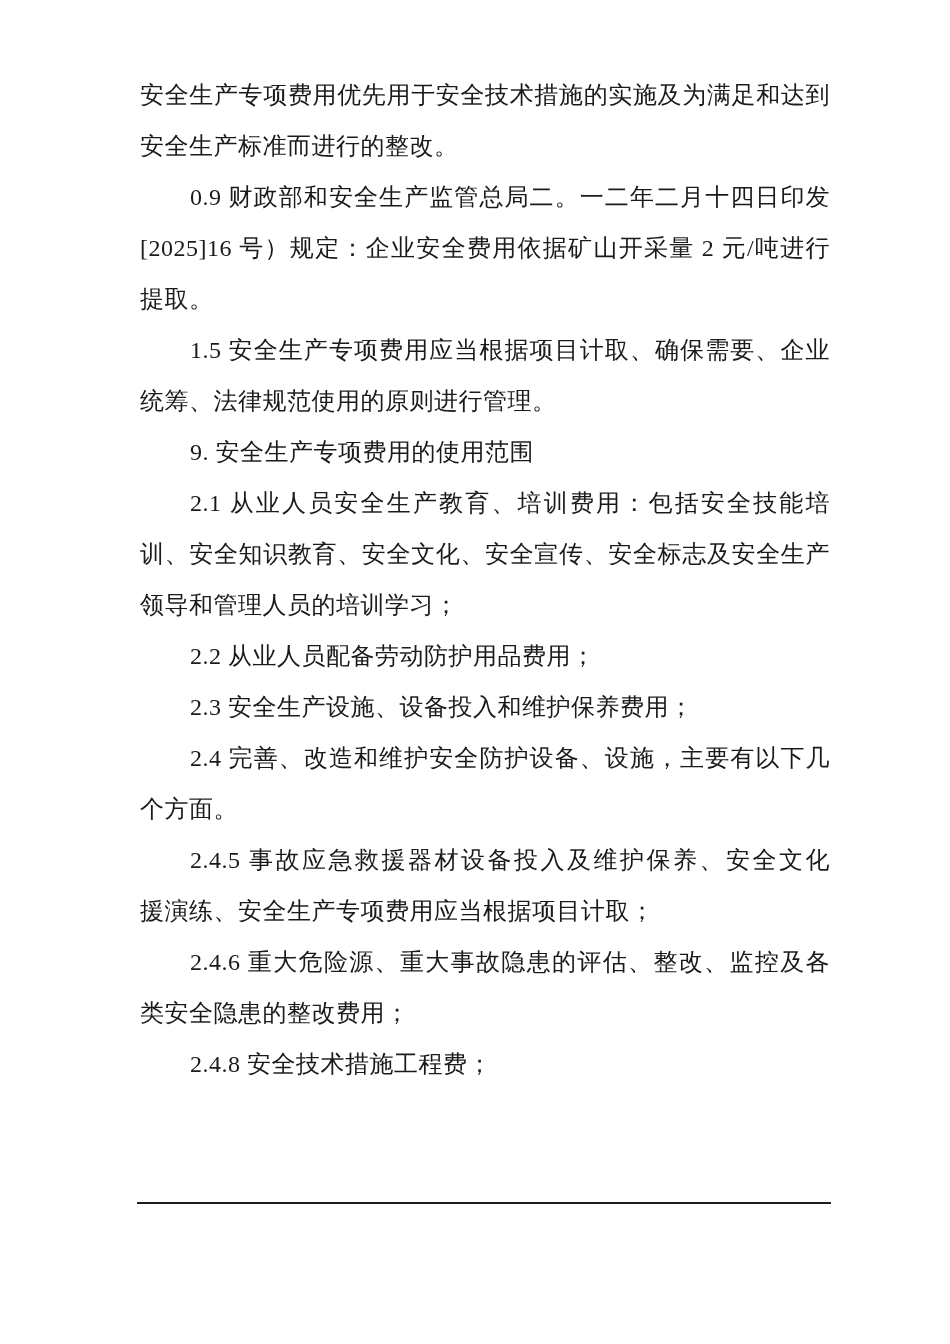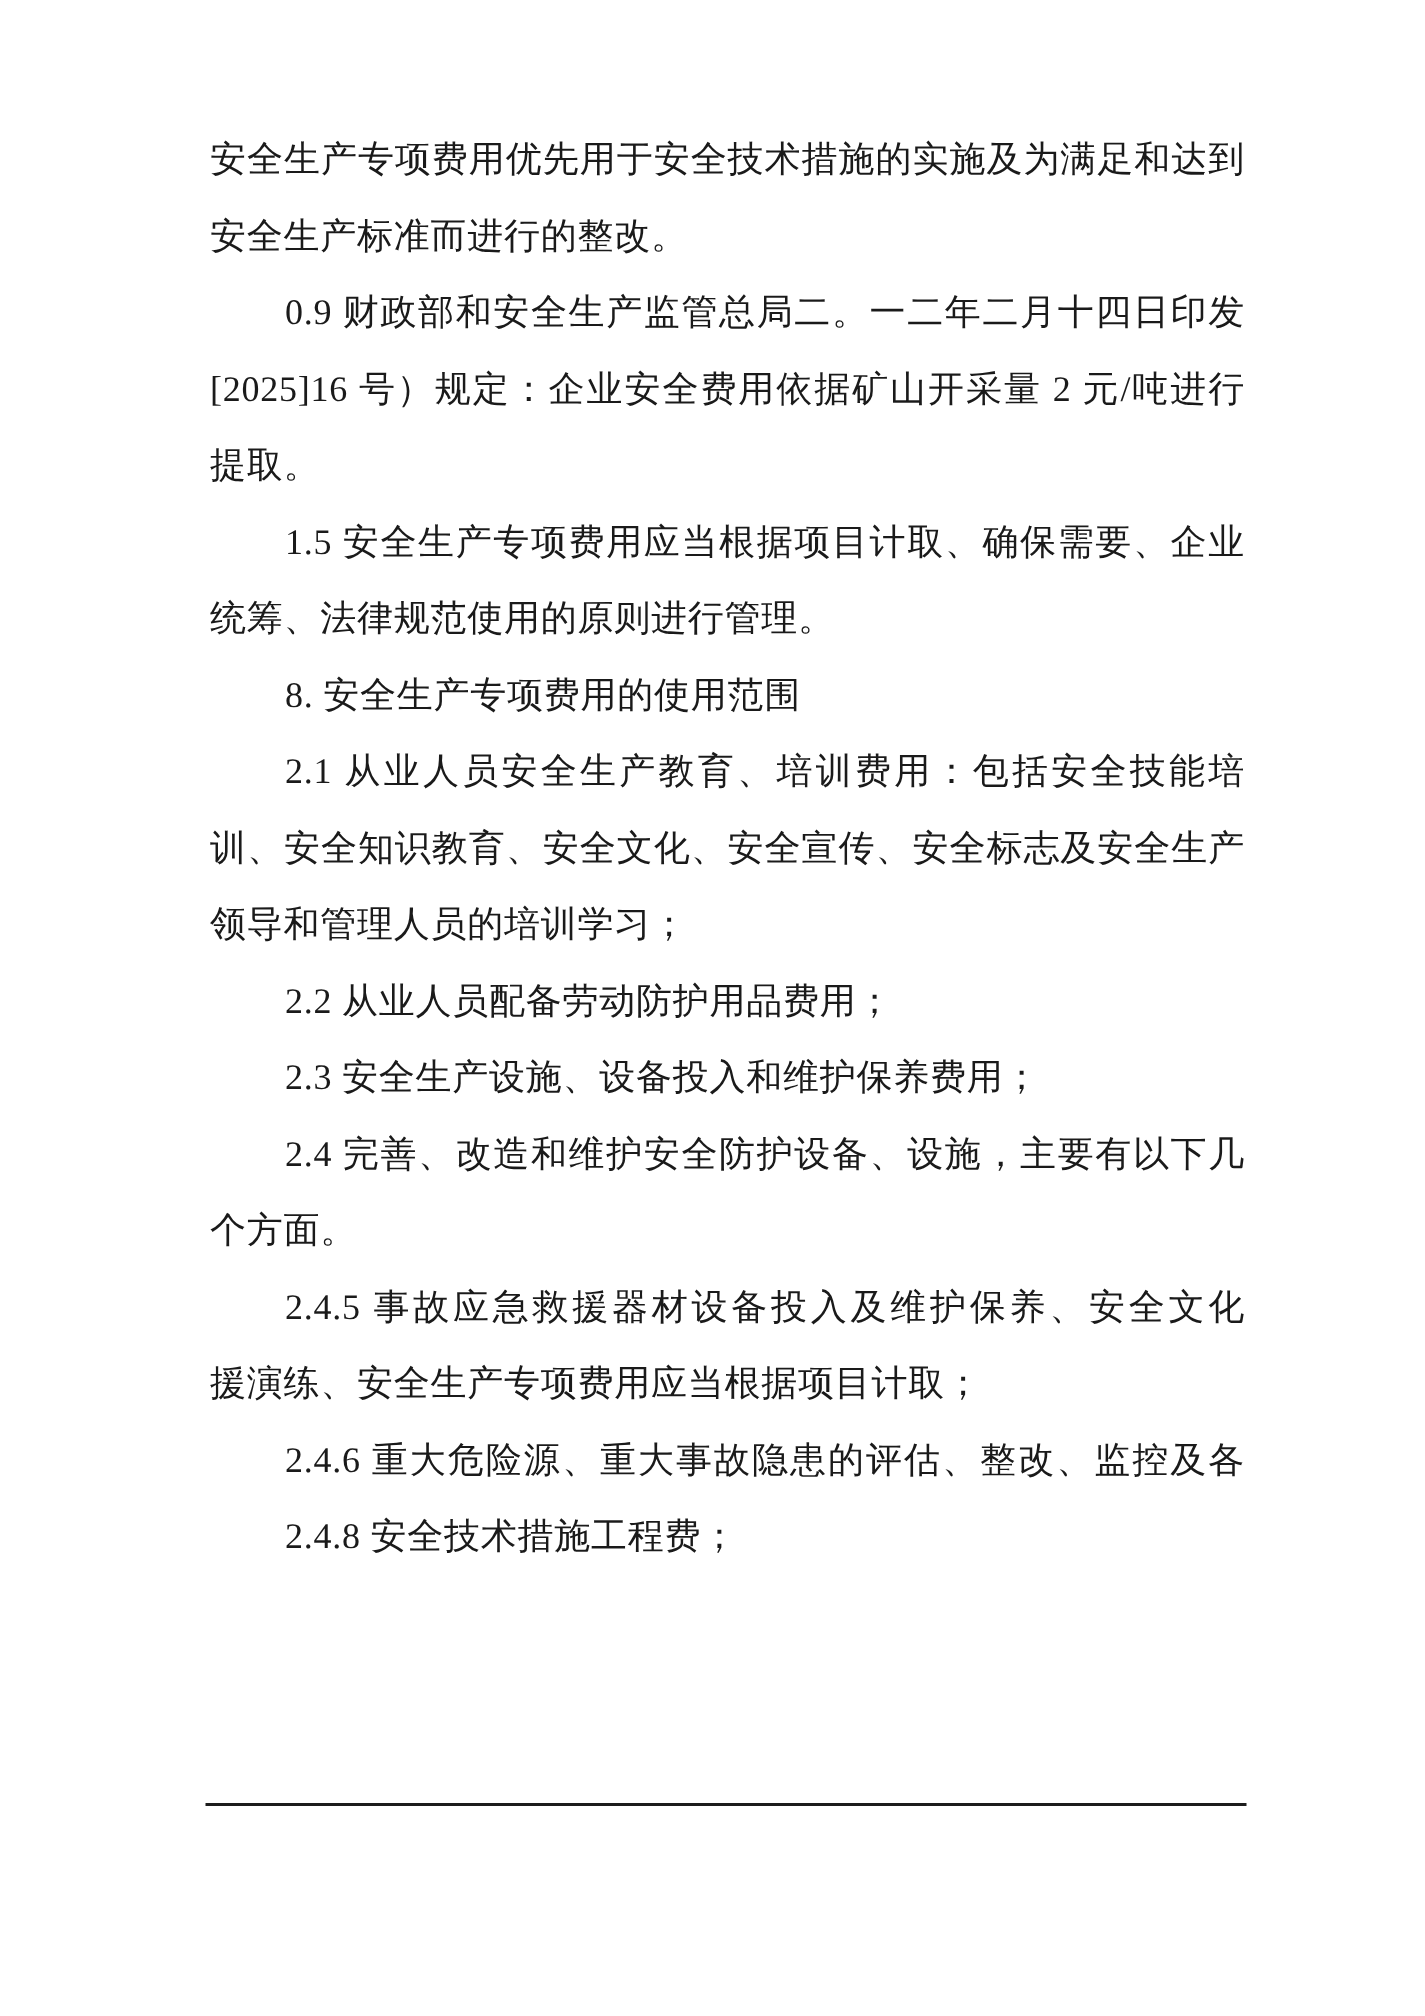--- a/index.html
+++ b/index.html
@@ -11,21 +11,21 @@
     position: relative;
     width: 950px;
     height: 1344px;
     background: #ffffff;
     overflow: hidden;
     font-family: "Liberation Serif", "DejaVu Serif", serif;
   }
   .doc-body {
     position: absolute;
     left: 140px;
-    top: 82px;
+    top: 70px;
     width: 690px;
   }
   .line {
     height: 51px;
     line-height: 51px;
     font-size: 24px;
     color: #1a1a1a;
     letter-spacing: 0.5px;
     text-align: left;
     white-space: nowrap;
@@ -53,27 +53,28 @@
 
 <div class="page">
   <div class="doc-body">
     <div class="line justify">安全生产专项费用优先用于安全技术措施的实施及为满足和达到</div>
     <div class="line">安全生产标准而进行的整改。</div>
     <div class="line indent justify">0.9 财政部和安全生产监管总局二。一二年二月十四日印发</div>
     <div class="line justify">[2025]16 号）规定：企业安全费用依据矿山开采量 2 元/吨进行</div>
     <div class="line">提取。</div>
     <div class="line indent justify">1.5 安全生产专项费用应当根据项目计取、确保需要、企业</div>
     <div class="line">统筹、法律规范使用的原则进行管理。</div>
-    <div class="line indent">8. 安全生产专项费用的使用范围</div>
+    <div class="line indent">9. 安全生产专项费用的使用范围</div>
     <div class="line indent justify">2.1 从业人员安全生产教育、培训费用：包括安全技能培</div>
     <div class="line justify">训、安全知识教育、安全文化、安全宣传、安全标志及安全生产</div>
     <div class="line">领导和管理人员的培训学习；</div>
     <div class="line indent">2.2 从业人员配备劳动防护用品费用；</div>
     <div class="line indent">2.3 安全生产设施、设备投入和维护保养费用；</div>
     <div class="line indent justify">2.4 完善、改造和维护安全防护设备、设施，主要有以下几</div>
     <div class="line">个方面。</div>
     <div class="line indent justify">2.4.5 事故应急救援器材设备投入及维护保养、安全文化</div>
     <div class="line">援演练、安全生产专项费用应当根据项目计取；</div>
     <div class="line indent justify">2.4.6 重大危险源、重大事故隐患的评估、整改、监控及各</div>
+    <div class="line">类安全隐患的整改费用；</div>
     <div class="line indent">2.4.8 安全技术措施工程费；</div>
   </div>
   <div class="footer-rule"></div>
 </div>
 
 </body></html>

